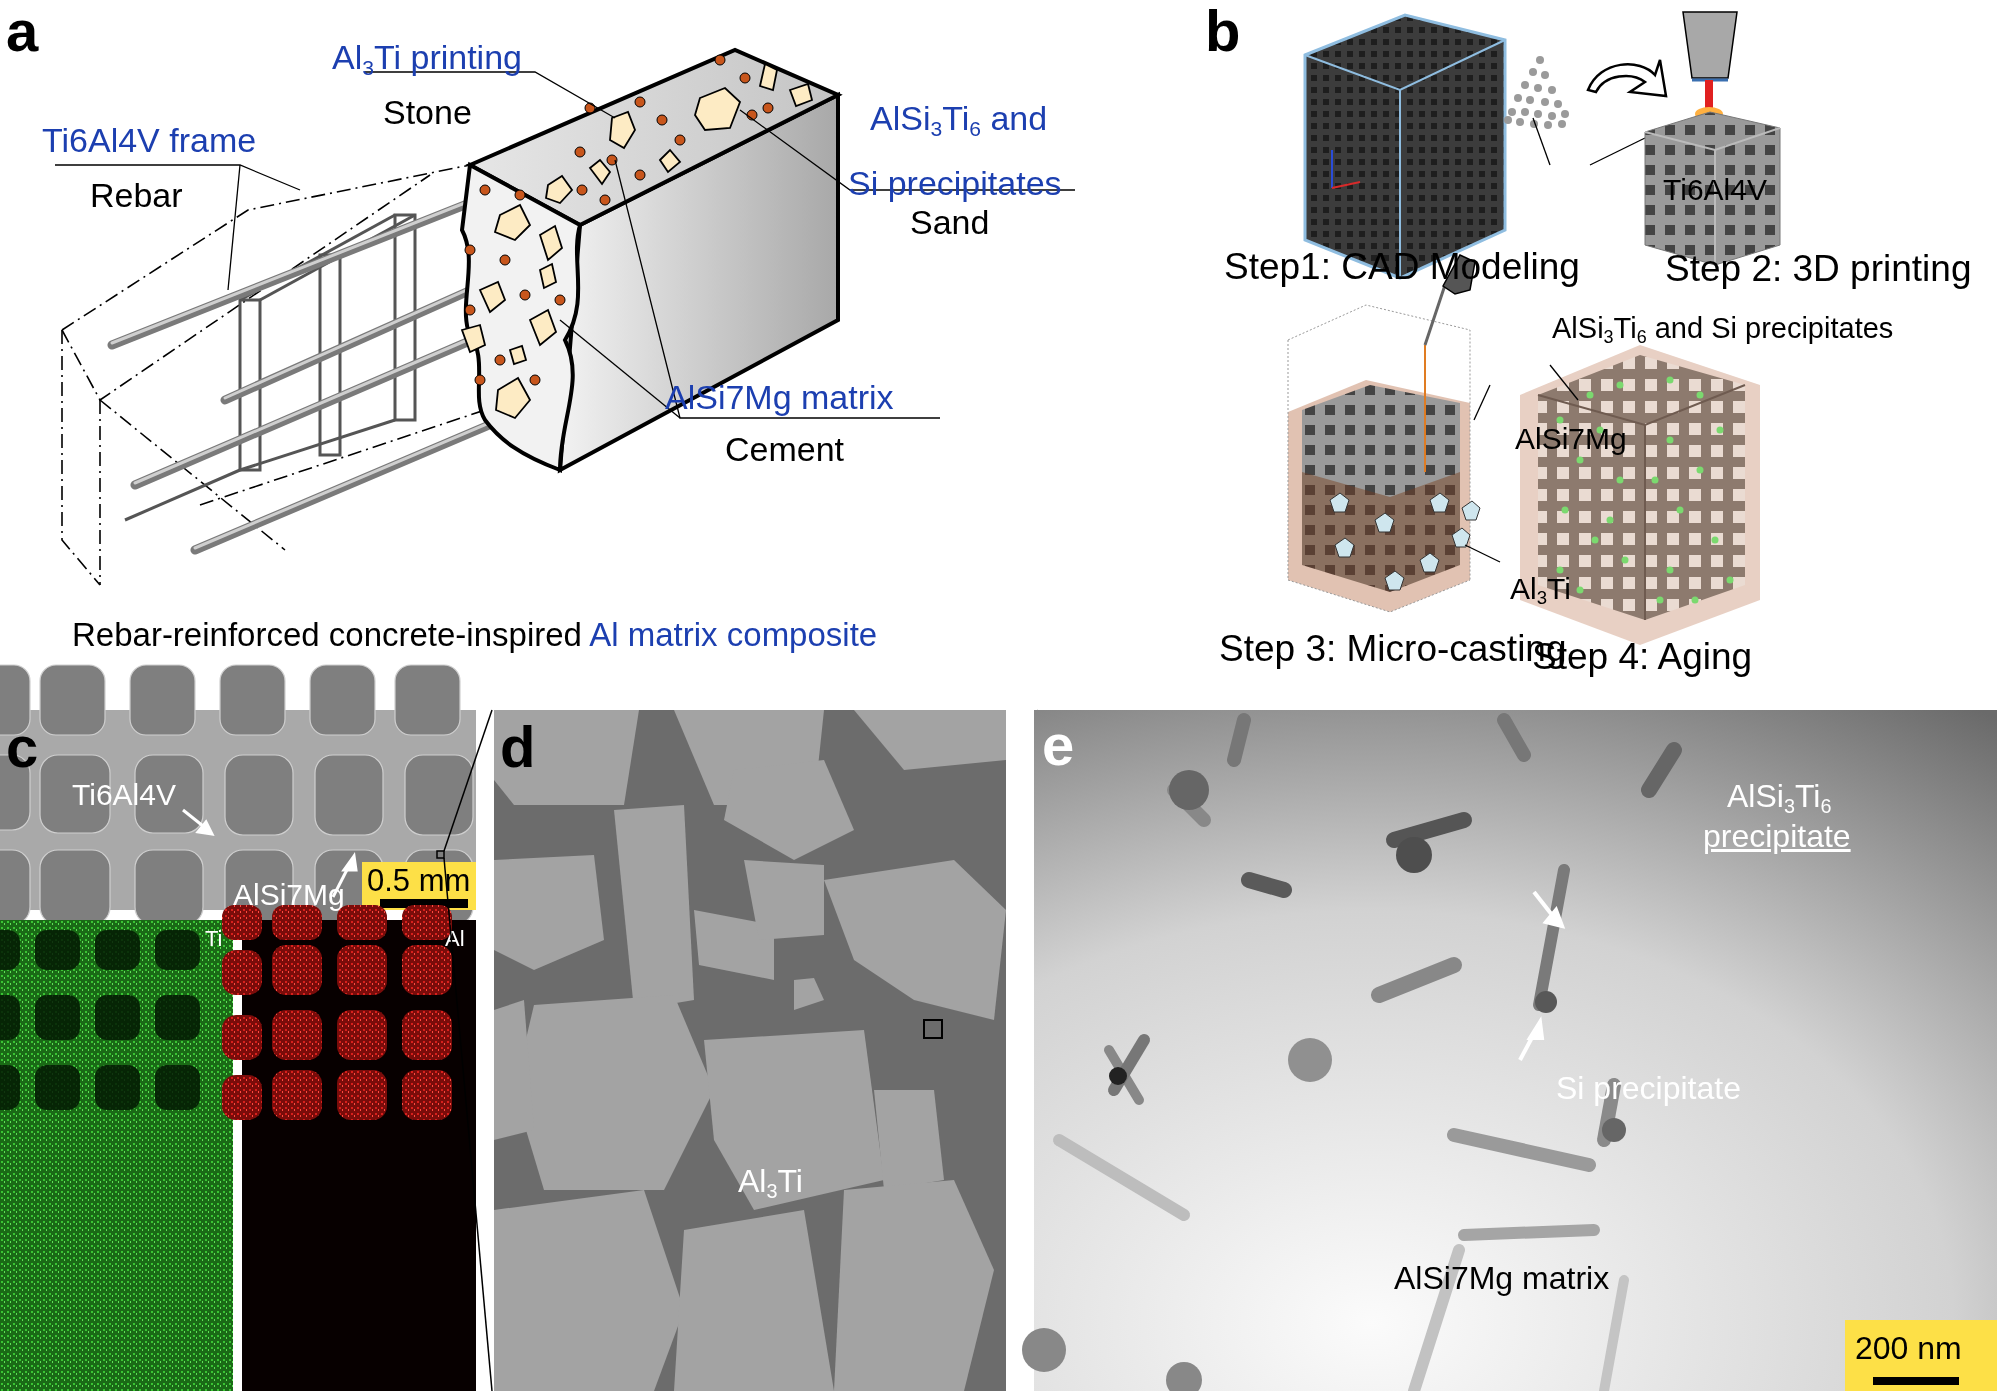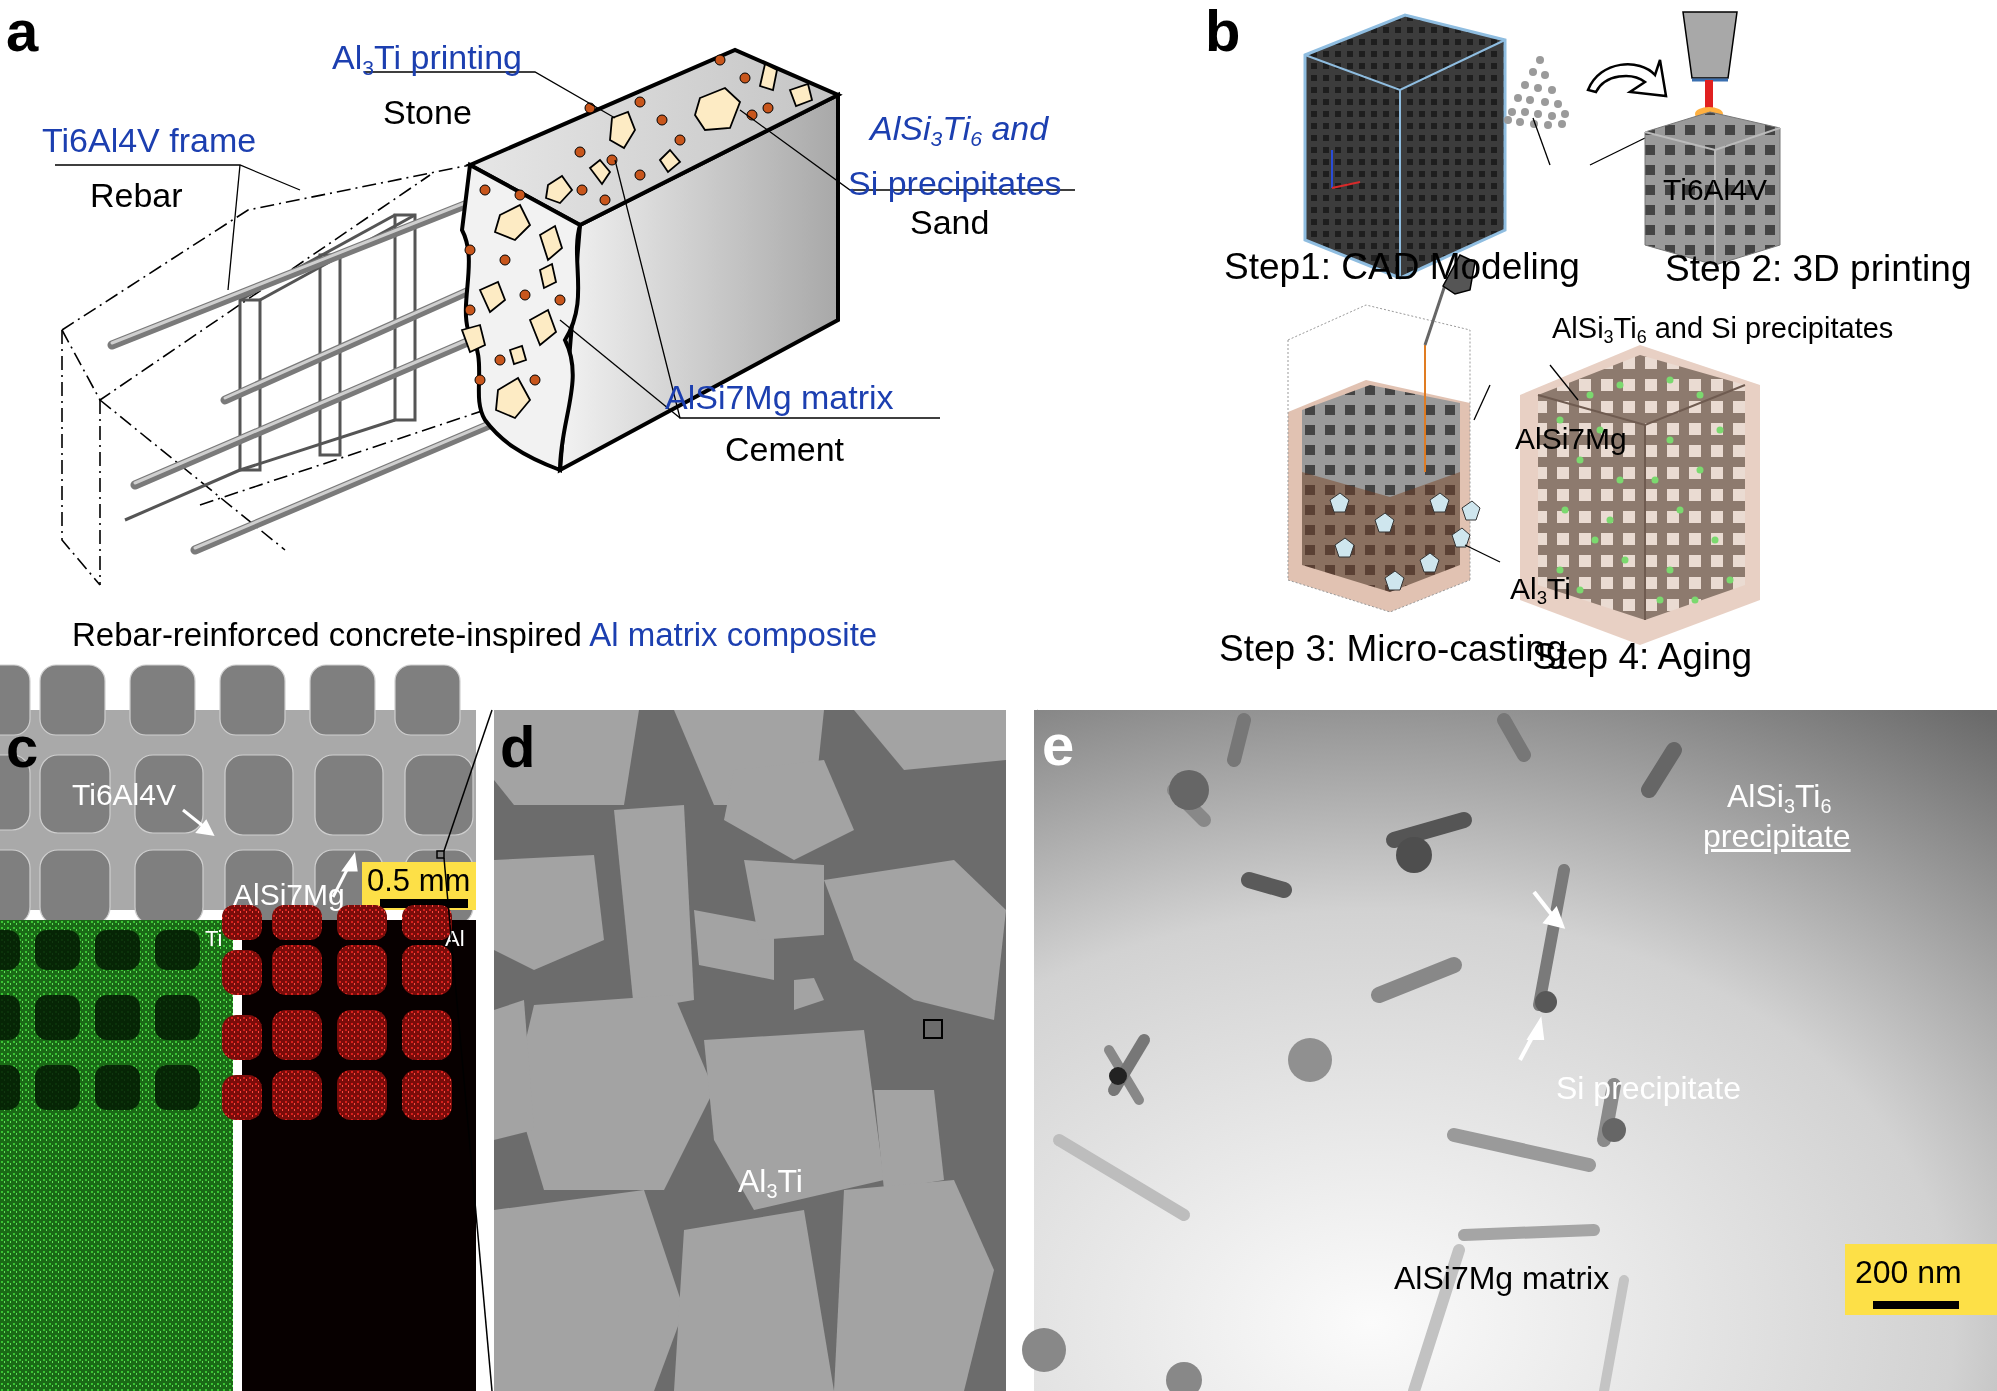--- a/index.html
+++ b/index.html
@@ -121,21 +121,21 @@
       <polyline points="1075,190 850,190 740,110"></polyline>
       <polyline points="940,418 680,418 615,160"></polyline>
       <polyline points="680,418 560,320"></polyline>
     </g>
   </svg>
 
   <div class="lbl blue" style="left:332px;top:40px;"><span>Al</span><sub>3</sub><span>Ti printing</span></div>
   <div class="lbl" style="left:383px;top:95px;">Stone</div>
   <div class="lbl blue" style="left:42px;top:123px;">Ti6Al4V frame</div>
   <div class="lbl" style="left:90px;top:178px;">Rebar</div>
-  <div class="lbl blue" style="left:870px;top:111px;font-style:italic;"><span>AlSi</span><sub>3</sub><span>Ti</span><sub>6</sub><span> and</span></div>
+  <div class="lbl blue" style="left:870px;top:101px;"><span>AlSi</span><sub>3</sub><span>Ti</span><sub>6</sub><span> and</span></div>
   <div class="lbl blue" style="left:848px;top:150px;margin-top:16px;">Si precipitates</div>
   <div class="lbl" style="left:910px;top:205px;">Sand</div>
   <div class="lbl blue" style="left:665px;top:380px;">AlSi7Mg matrix</div>
   <div class="lbl" style="left:725px;top:432px;">Cement</div>
 
   <div class="lbl" style="left:72px;top:618px;font-size:33px;"><span>Rebar-reinforced concrete-inspired </span><span class="blue">Al matrix composite</span></div>
 </div>
 
 <div>
   <div class="panel-letter" style="left:1205px;top:2px;">b</div>
@@ -442,17 +442,17 @@
         <polygon points="528,216 512,212 522,200"></polygon>
       <line x1="486" y1="350" x2="502" y2="320"></line>
         <polygon points="506,312 496,328 508,328"></polygon>
     </g>
   </svg>
   <div class="panel-letter white" style="left:1042px;top:716px;">e</div>
   <div class="lbl white" style="left:1727px;top:780px;font-size:32px;"><span>AlSi</span><sub>3</sub><span>Ti</span><sub>6</sub></div>
   <div class="lbl white" style="left:1703px;top:820px;font-size:32px;text-decoration:underline;">precipitate</div>
   <div class="lbl white" style="left:1556px;top:1072px;font-size:32px;">Si precipitate</div>
   <div class="lbl" style="left:1394px;top:1262px;font-size:32px;">AlSi7Mg matrix</div>
-  <div class="scalebox" style="left:1845px;top:1244px;width:152px;height:71px;">
+  <div class="scalebox" style="left:1845px;top:1320px;width:152px;height:71px;">
     <div class="scaletext" style="left:10px;top:12px;font-size:32px;">200 nm</div>
     <div class="scalebar" style="left:28px;top:57px;width:86px;height:8px;"></div>
   </div>
 </div>
 
 </body></html>

